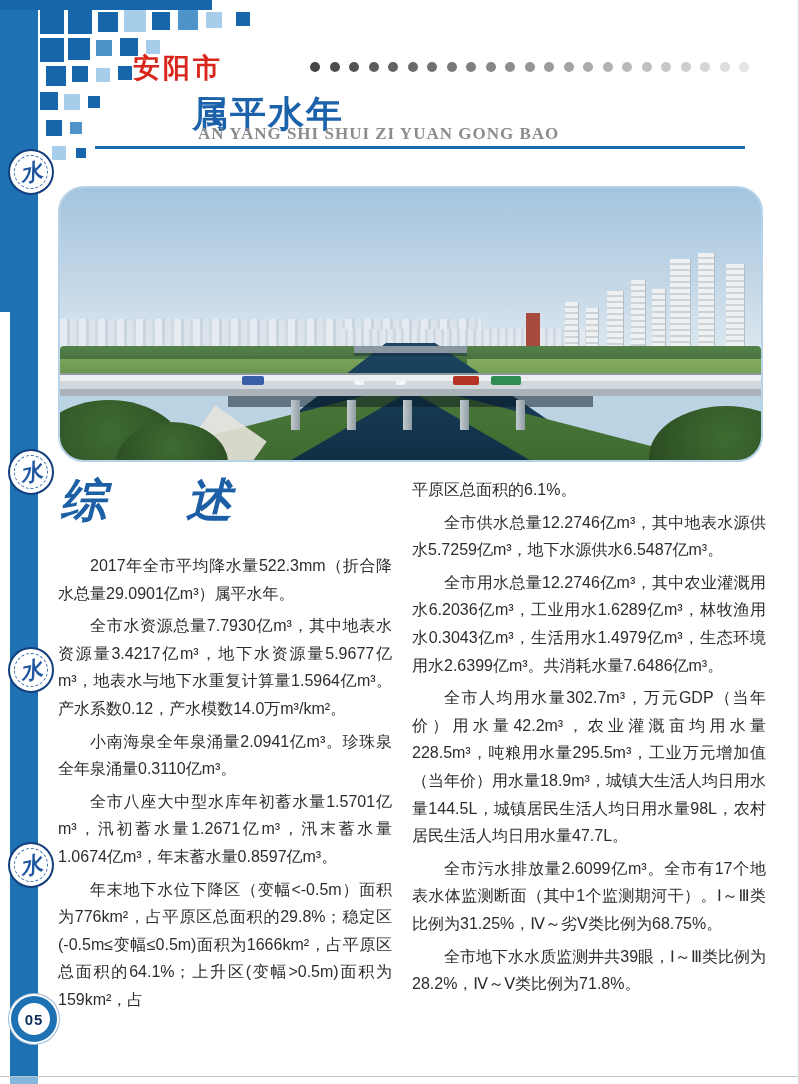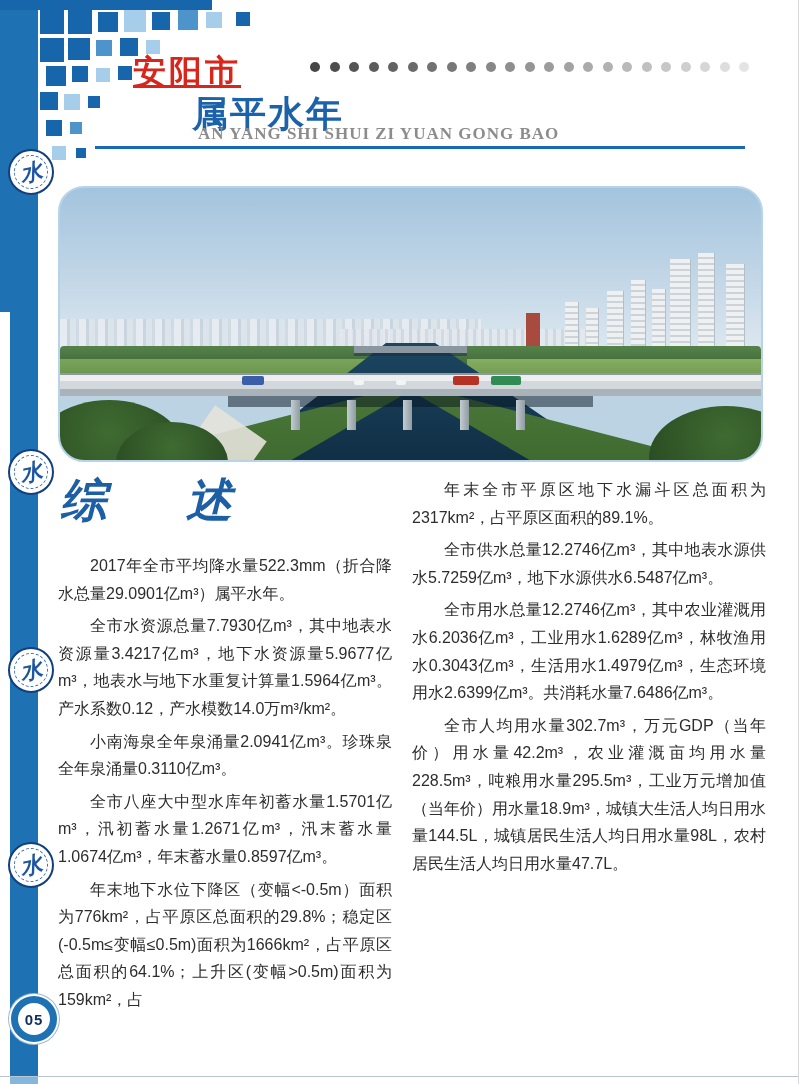--- a/index.html
+++ b/index.html
@@ -21,22 +21,22 @@
         display:flex;align-items:center;justify-content:center;}
   .seal .ring{position:absolute;inset:4px;border:1px dashed #3c6fae;border-radius:50%;}
   .seal .glyph{font-family:"DejaVu Serif",serif;font-style:italic;font-weight:bold;
         font-size:22px;color:#1d55a0;transform:rotate(-12deg);line-height:1;}
   .pagenum-circle{position:absolute;left:11px;top:996px;width:46px;height:46px;border-radius:50%;
         background:#ffffff;border:7px solid #1e72b4;box-sizing:border-box;
         box-shadow:0 0 0 2px #ffffff,0 0 0 3px #9fb9d4;
         display:flex;align-items:center;justify-content:center;
         font-size:15px;font-weight:bold;color:#0d2e5c;letter-spacing:1px;}
   
-  .city-title{position:absolute;left:133px;top:50px;font-size:33px;font-weight:bold;
-        color:#d9261c;letter-spacing:3px;text-decoration:underline;}
+  .city-title{position:absolute;left:133px;top:50px;font-size:27px;font-weight:bold;
+        color:#d9261c;letter-spacing:3px;}
   .main-title{position:absolute;left:192px;top:90px;font-size:36px;font-weight:bold;
         color:#1b62ab;letter-spacing:2px;}
   .pinyin{position:absolute;left:198px;top:124px;font-size:17px;font-weight:bold;
         color:#8c8c8c;font-family:"Liberation Serif",serif;letter-spacing:1px;}
   .header-rule{position:absolute;left:95px;top:146px;width:650px;height:3px;background:#1a6ab3;}
   .dots{position:absolute;left:310px;top:62px;height:10px;display:flex;gap:9.5px;}
   .dots span{width:10px;height:10px;border-radius:50%;display:block;}
   .bottom-rule{position:absolute;left:0;top:1076px;width:799px;height:1px;background:#b9c6d2;}
   
   .photo{position:absolute;left:58px;top:186px;width:705px;height:276px;border-radius:26px;
@@ -211,19 +211,21 @@
   <div class="section-title">综  述</div>
 
   <div class="col col-left">
     <p>2017年全市平均降水量522.3mm（折合降水总量29.0901亿m³）属平水年。</p>
     <p>全市水资源总量7.7930亿m³，其中地表水资源量3.4217亿m³，地下水资源量5.9677亿m³，地表水与地下水重复计算量1.5964亿m³。产水系数0.12，产水模数14.0万m³/km²。</p>
     <p>小南海泉全年泉涌量2.0941亿m³。珍珠泉全年泉涌量0.3110亿m³。</p>
     <p>全市八座大中型水库年初蓄水量1.5701亿m³，汛初蓄水量1.2671亿m³，汛末蓄水量1.0674亿m³，年末蓄水量0.8597亿m³。</p>
     <p>年末地下水位下降区（变幅&lt;-0.5m）面积为776km²，占平原区总面积的29.8%；稳定区(-0.5m≤变幅≤0.5m)面积为1666km²，占平原区总面积的64.1%；上升区(变幅&gt;0.5m)面积为159km²，占</p>
   </div>
   <div class="col col-right">
-    <p>年末全市平原区地下水漏斗区总面积为2317km²，占平原区面积的89.1%。</p>
+    <p class="cont">平原区总面积的6.1%。</p>
     <p>全市供水总量12.2746亿m³，其中地表水源供水5.7259亿m³，地下水源供水6.5487亿m³。</p>
     <p>全市用水总量12.2746亿m³，其中农业灌溉用水6.2036亿m³，工业用水1.6289亿m³，林牧渔用水0.3043亿m³，生活用水1.4979亿m³，生态环境用水2.6399亿m³。共消耗水量7.6486亿m³。</p>
     <p>全市人均用水量302.7m³，万元GDP（当年价）用水量42.2m³，农业灌溉亩均用水量228.5m³，吨粮用水量295.5m³，工业万元增加值（当年价）用水量18.9m³，城镇大生活人均日用水量144.5L，城镇居民生活人均日用水量98L，农村居民生活人均日用水量47.7L。</p>
+    <p>全市污水排放量2.6099亿m³。全市有17个地表水体监测断面（其中1个监测期河干）。Ⅰ～Ⅲ类比例为31.25%，Ⅳ～劣Ⅴ类比例为68.75%。</p>
+    <p>全市地下水水质监测井共39眼，Ⅰ～Ⅲ类比例为28.2%，Ⅳ～Ⅴ类比例为71.8%。</p>
   </div>
 
 </div>
 
 </body></html>

